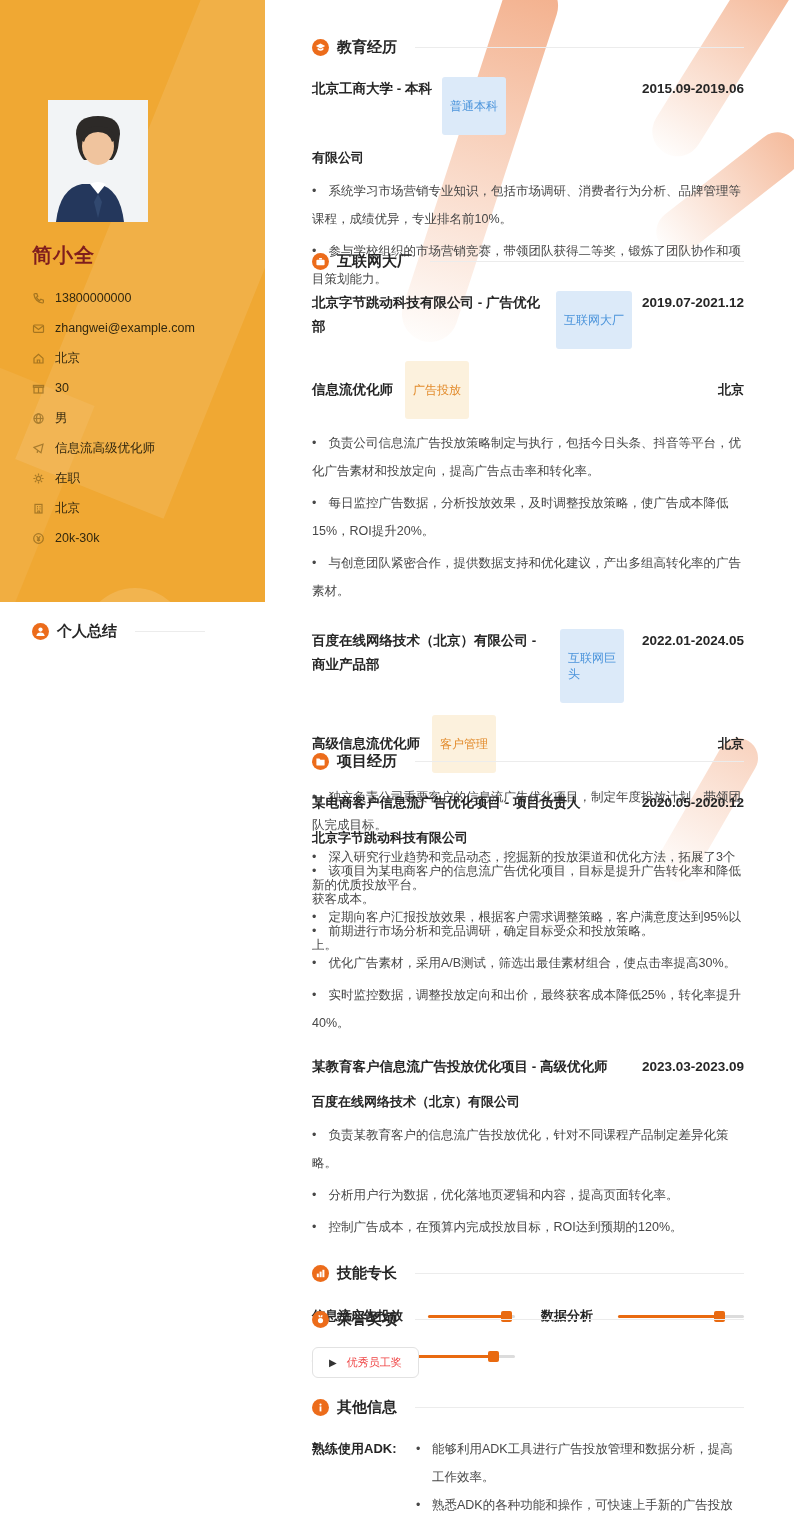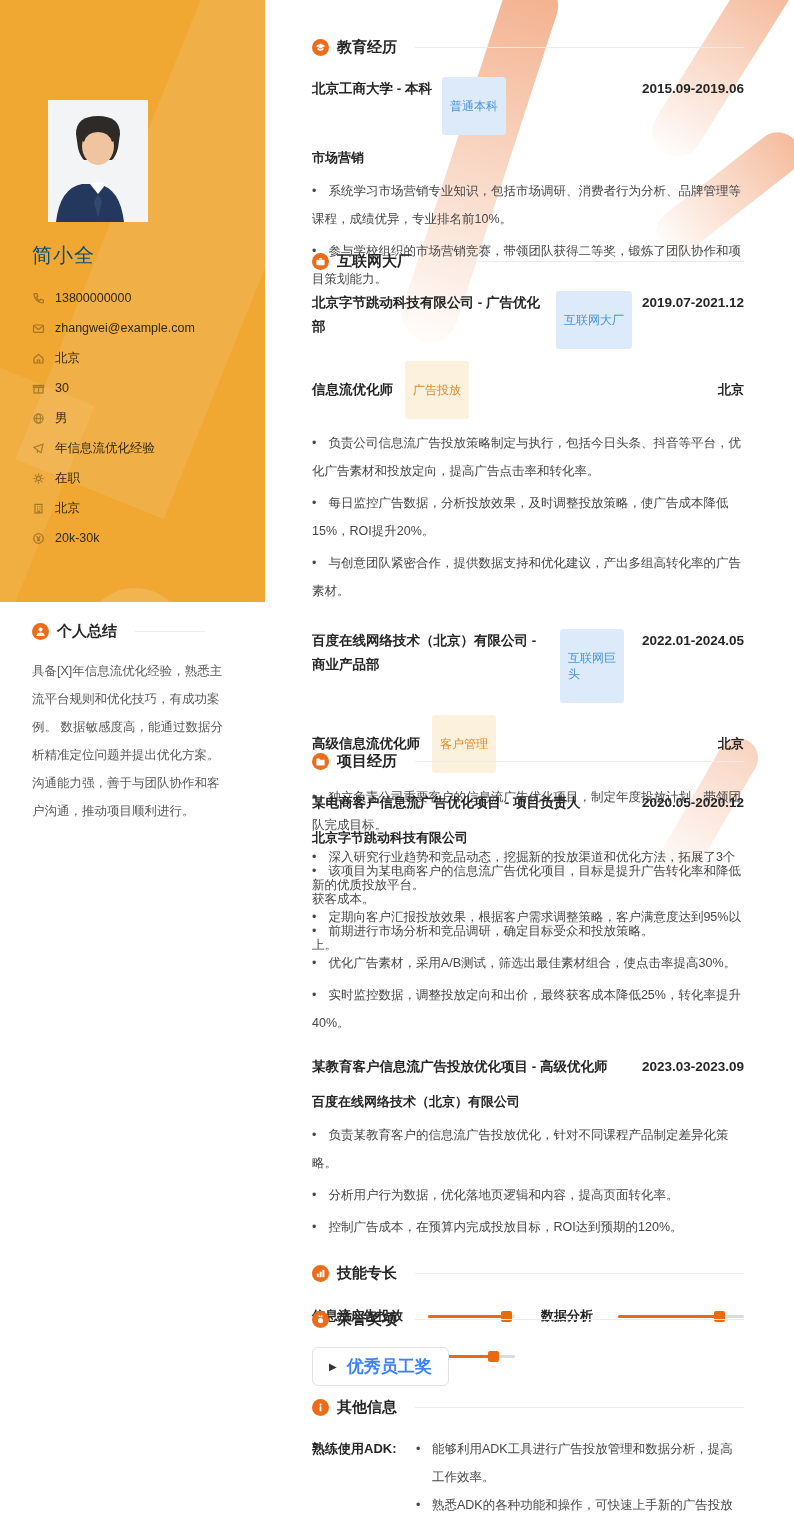--- a/index.html
+++ b/index.html
@@ -27,21 +27,21 @@
   }
   .side-stripe { position:absolute; background:rgba(255,255,255,0.10); }
   .st1 { left:118px; top:-70px; width:160px; height:580px; transform:rotate(22deg); }
   .st2 { left:-90px; top:370px; width:110px; height:420px; transform:rotate(22deg); background:rgba(255,255,255,0.07); }
   .side-circle { position:absolute; left:83px; top:588px; width:104px; height:104px;
     border-radius:50%; background:rgba(255,255,255,0.14); }
 
   .photo { position:absolute; left:48px; top:100px; width:100px; height:122px; overflow:hidden; }
   .photo svg { display:block; }
 
-  .side-name { position:absolute; left:32px; top:242px; font-size:20px; font-weight:normal; color:#0c4a6e; letter-spacing:1px; }
+  .side-name { position:absolute; left:32px; top:242px; font-size:20px; font-weight:bold; color:#7f1d1d; letter-spacing:1px; }
 
   .contacts { position:absolute; left:32px; top:283px; width:210px; }
   .contact-row { height:30px; display:flex; align-items:center; gap:10px;
     font-size:12.5px; color:#33280f; }
   .contact-row svg { flex:0 0 auto; opacity:.55; }
 
   
   .summary { position:absolute; left:32px; top:622px; width:196px; z-index:1; }
   .summary-text { margin-top:16px; font-size:12.5px; line-height:28px; color:#595959; }
 
@@ -86,21 +86,21 @@
   .sk-track { position:relative; flex:1; height:12px; }
   .sk-rail { position:absolute; left:0; right:0; top:5px; height:3px; background:#dcdcdc; border-radius:2px; }
   .sk-fill { position:absolute; left:0; top:5px; height:3px; background:#E96A10; border-radius:2px; }
   .sk-handle { position:absolute; right:-6px; top:-4px; width:11px; height:11px;
     background:#E96A10; border-radius:2px; }
 
   
   .honor-pill { display:inline-flex; align-items:center; gap:10px; margin-top:18px;
     border:1px solid #e2e2e2; border-radius:6px; padding:7px 16px; background:#fff; cursor:pointer; }
   .honor-caret { font-size:10px; color:#333; }
-  .honor-text { font-size:17px; color:#3b82f6;font-weight:bold; }
+  .honor-text { font-size:11px; color:#ef4444; }
 
   
   .other-block { display:flex; gap:8px; margin-top:18px; }
   .other-label { flex:0 0 auto; width:96px; font-size:13px; font-weight:bold; color:#262626; line-height:28px; }
   .other-list { flex:1; list-style:none; }
   .other-list li { position:relative; padding-left:16px; font-size:12.5px; line-height:28px; color:#474747; }
   .other-list li::before { content:"•"; position:absolute; left:0; color:#474747; }
 </style>
 </head>
 <body>
@@ -165,21 +165,21 @@
           <ellipse cx="6.5" cy="6.5" rx="2" ry="4.6"></ellipse>
           <path d="M1.9 6.5 h9.2"></path>
         </svg>
       <span>男</span>
     </div>
     <div class="contact-row">
       <svg width="13" height="13" viewBox="0 0 13 13" fill="none" stroke="#6b4d10" stroke-width="1.2">
           <path d="M2 5.4 L11 2.2 L9 10.8 L5.6 8.2 Z"></path>
           <path d="M5.6 8.2 L5.2 11"></path>
         </svg>
-      <span>年信息流优化经验</span>
+      <span>信息流高级优化师</span>
     </div>
     <div class="contact-row">
       <svg width="13" height="13" viewBox="0 0 13 13" fill="none" stroke="#6b4d10" stroke-width="1.2">
           <circle cx="6.5" cy="6.5" r="2.1"></circle>
           <path d="M6.5 1.4v2M6.5 9.6v2M1.4 6.5h2M9.6 6.5h2M2.9 2.9l1.4 1.4M8.7 8.7l1.4 1.4M10.1 2.9 8.7 4.3M4.3 8.7 2.9 10.1"></path>
         </svg>
       <span>在职</span>
     </div>
     <div class="contact-row">
       <svg width="13" height="13" viewBox="0 0 13 13" fill="none" stroke="#6b4d10" stroke-width="1.2">
@@ -202,42 +202,41 @@
   <div class="sec-header">
     <span class="sec-icon">
       <svg width="11" height="11" viewBox="0 0 11 11" fill="#fff">
           <circle cx="5.5" cy="3.6" r="2.1"></circle>
           <path d="M1.3 10 q0.6-3.4 4.2-3.4 q3.6 0 4.2 3.4 z"></path>
         </svg>
     </span>
     <span class="sec-title">个人总结</span>
     <span class="sec-line"></span>
   </div>
-  <div class="summary-text">具备[X]年信息流优化经验，熟悉主流平台规则和优化技巧，有成功案例。 数据敏感度高，能通过数据分析精准定位问题并提出优化方案。 沟通能力强，善于与团队协作和客户沟通，推动项目顺利进行。</div>
 </div>
 
 <div class="main">
 
   <div class="section sec-edu">
     <div class="sec-header">
       <span class="sec-icon">
         <svg width="11" height="11" viewBox="0 0 11 11" fill="#fff">
             <path d="M0.8 4 L5.5 1.6 L10.2 4 L5.5 6.4 Z"></path>
             <path d="M2.6 5.8 v2 q2.9 1.8 5.8 0 v-2 l-2.9 1.4 z"></path>
           </svg>
       </span>
       <span class="sec-title">教育经历</span>
       <span class="sec-line"></span>
     </div>
     <div class="entry-row">
       <span class="entry-title">北京工商大学 - 本科</span>
       <span class="tag tag-blue">普通本科</span>
       <span class="entry-date">2015.09-2019.06</span>
     </div>
-    <div class="major">市场营销</div>
+    <div class="major">有限公司</div>
     <div class="bullets">
       <p class="bullet"><span class="dot">•</span><span>系统学习市场营销专业知识，包括市场调研、消费者行为分析、品牌管理等课程，成绩优异，专业排名前10%。</span></p>
       <p class="bullet"><span class="dot">•</span><span>参与学校组织的市场营销竞赛，带领团队获得二等奖，锻炼了团队协作和项目策划能力。</span></p>
     </div>
   </div>
 
   <div class="section sec-work">
     <div class="sec-header">
       <span class="sec-icon">
         <svg width="11" height="11" viewBox="0 0 11 11" fill="#fff">

